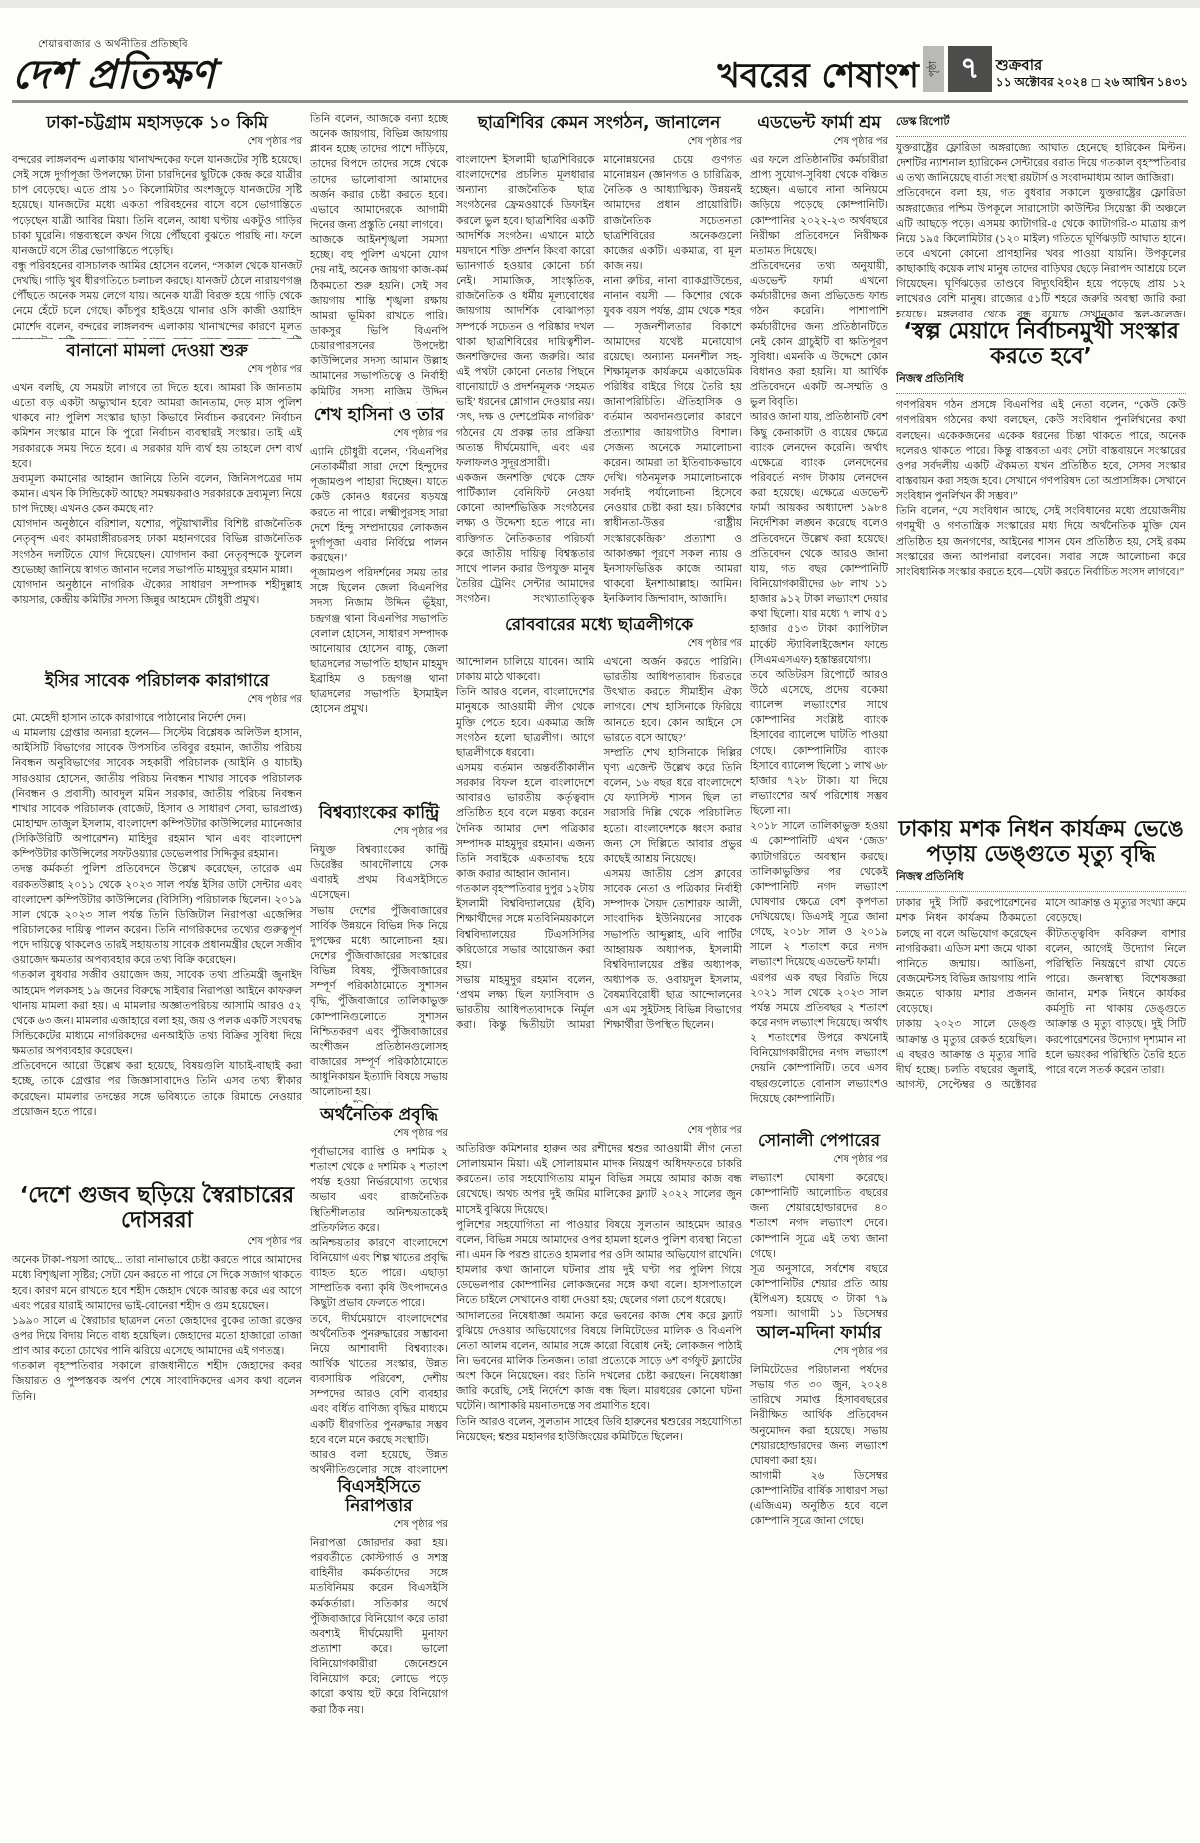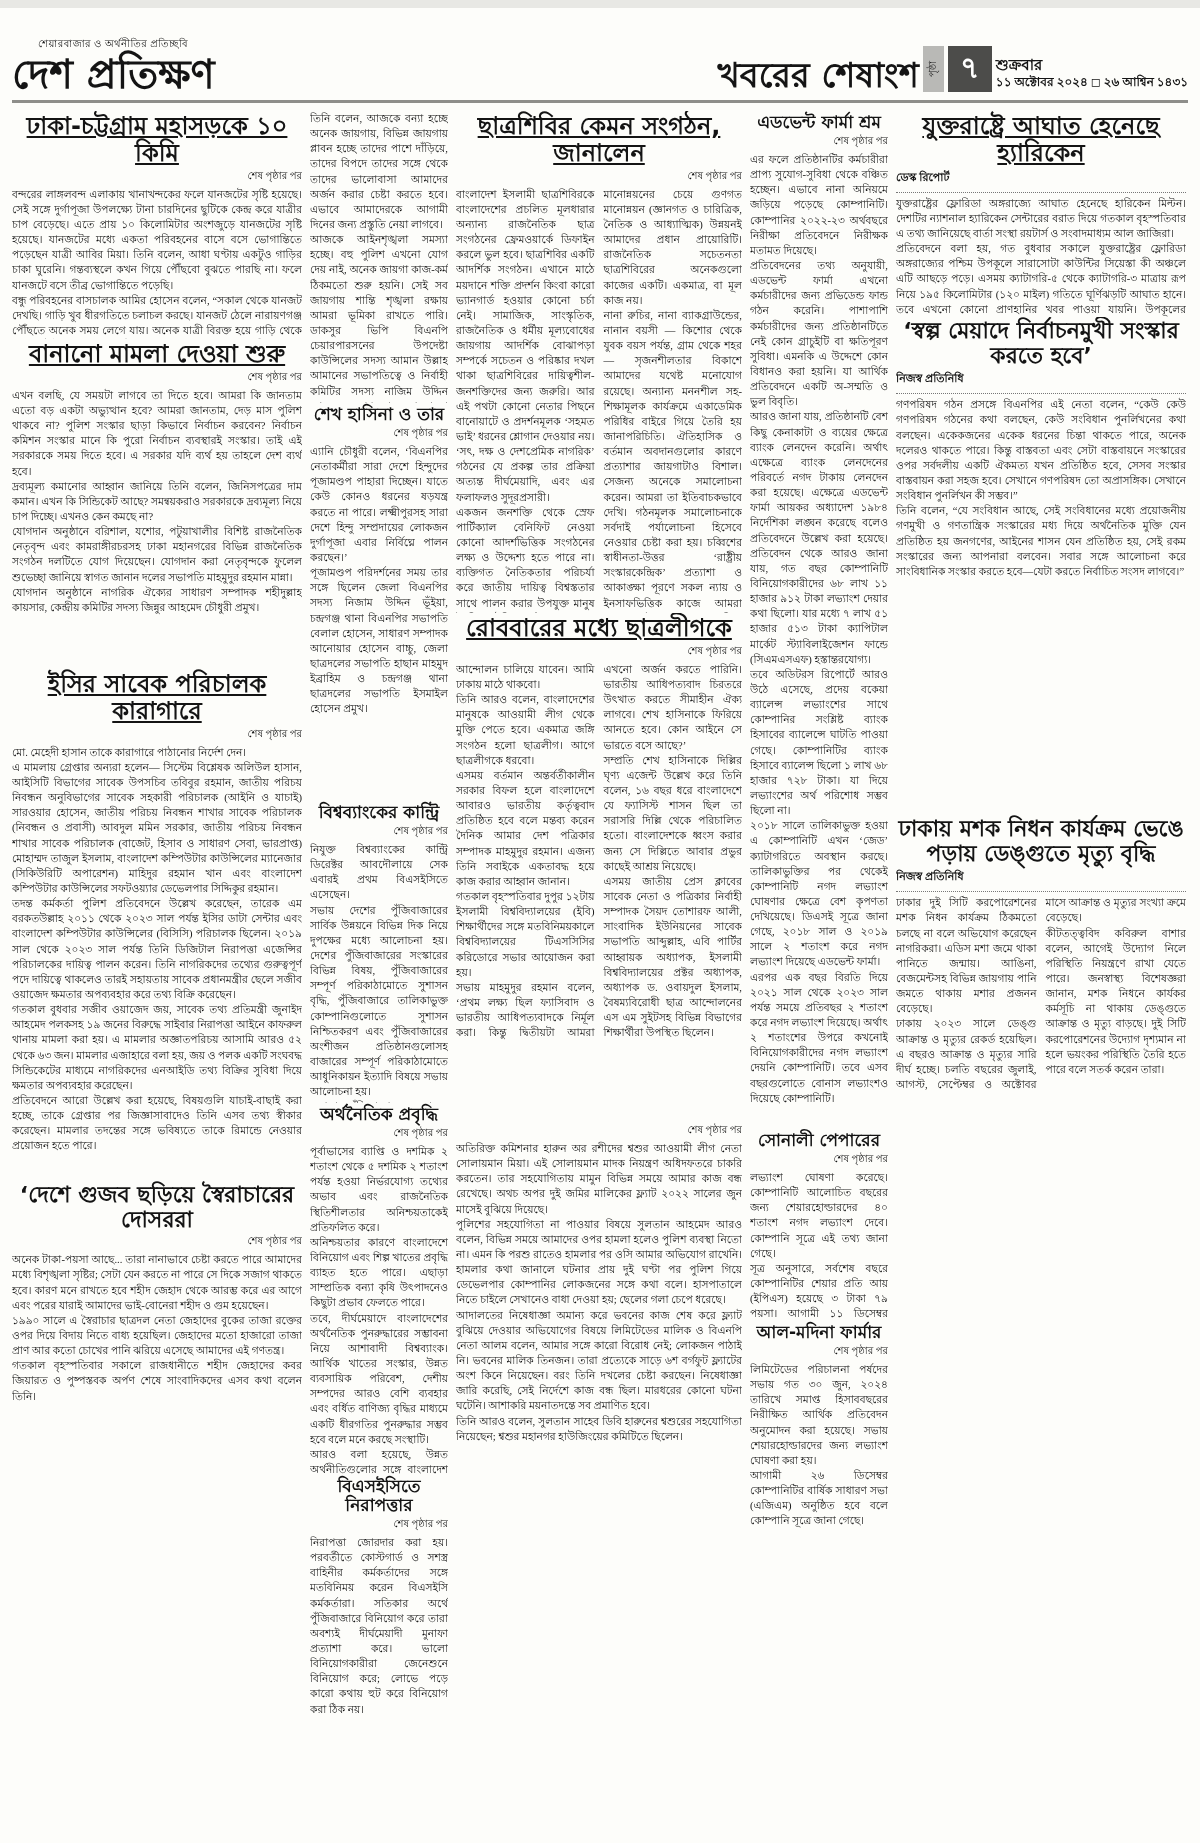--- a/index.html
+++ b/index.html
@@ -2,39 +2,39 @@
 <html lang="bn"><head>
 <meta charset="utf-8">
 <style>
   html,body{margin:0;padding:0;background:#e8e8e4;}
   .page{position:relative;width:1200px;height:1843px;margin:8px auto;background:#fdfdfa;color:#141414;
         font-family:"Liberation Serif","DejaVu Sans",serif;overflow:hidden;box-sizing:border-box;padding:10px 12px;}
   
   .mast{display:flex;justify-content:space-between;align-items:flex-end;height:76px;}
   .mast-left{display:flex;flex-direction:column;justify-content:flex-end;}
   .tagline{font-size:10px;letter-spacing:.5px;margin-left:26px;margin-bottom:1px;}
-  .logo{font-size:40px;font-weight:bold;line-height:1;font-family:"DejaVu Sans",sans-serif;}
+  .logo{font-size:40px;font-weight:bold;line-height:1;font-family:"DejaVu Sans",sans-serif;font-style:italic;}
   .mast-right{display:flex;align-items:flex-end;gap:4px;padding-bottom:2px;}
   .section-title{font-size:34px;font-weight:bold;line-height:1;font-family:"DejaVu Sans",sans-serif;}
   .pagebox-label{writing-mode:vertical-rl;transform:rotate(180deg);background:#b9b9b6;color:#222;
         font-size:10px;padding:3px 2px;height:40px;display:flex;align-items:center;justify-content:center;}
   .pagebox-num{background:#4c4c4a;color:#fff;font-size:30px;font-weight:bold;width:44px;height:46px;
         display:flex;align-items:center;justify-content:center;}
   .daydate{line-height:1.25;padding-bottom:2px;}
   .day{font-size:15px;font-weight:bold;}
   .dateline{font-size:12px;font-weight:bold;}
   .mast-rule{border:0;border-top:3px solid #8e8e8a;margin:6px 0 8px 0;}
   
   .content{display:flex;gap:8px;height:1718px;overflow:hidden;}
   .supercol{display:flex;flex-direction:column;overflow:hidden;}
   .colA{width:290px;} .colB{width:138px;} .colC{width:286px;} .colD{width:138px;} .colE{width:290px;}
   .art{overflow:hidden;flex:0 0 auto;}
   .art.fill{flex:1 1 auto;}
   .hl{font-weight:bold;text-align:center;margin:2px 0 0 0;line-height:1.12;font-family:"DejaVu Sans",sans-serif;}
-  .hl-xl{font-size:24px;text-decoration:underline;}
+  .hl-xl{font-size:17px;}
   .hl-lg{font-size:22px;}
   .hl-md{font-size:17px;}
   .contlabel{text-align:right;font-size:10px;margin:1px 0 2px 0;}
   .byline{font-size:11px;font-weight:bold;border-bottom:1px dotted #777;padding:2px 0 4px 0;margin-bottom:3px;}
   .body{font-size:10.6px;line-height:1.43;text-align:justify;white-space:pre-line;word-break:normal;}
   .cols2{column-count:2;column-gap:9px;}
 </style>
 </head>
 <body>
 
@@ -173,21 +173,20 @@
       <article class="art fill">
         <h2 class="hl hl-md">আল-মদিনা ফার্মার</h2>
         <div class="contlabel">শেষ পৃষ্ঠার পর</div>
         <div class="body">লিমিটেডের পরিচালনা পর্ষদের সভায় গত ৩০ জুন, ২০২৪ তারিখে সমাপ্ত হিসাববছরের নিরীক্ষিত আর্থিক প্রতিবেদন অনুমোদন করা হয়েছে। সভায় শেয়ারহোল্ডারদের জন্য লভ্যাংশ ঘোষণা করা হয়।
 আগামী ২৬ ডিসেম্বর কোম্পানিটির বার্ষিক সাধারণ সভা (এজিএম) অনুষ্ঠিত হবে বলে কোম্পানি সূত্রে জানা গেছে।</div>
       </article>
     </div>
 
     <div class="supercol colE">
       <article class="art" style="height:206px">
-        <h2 class="hl hl-xl">যুক্তরাষ্ট্রে আঘাত হেনেছে হ্যারিকেন</h2>
         <div class="byline">ডেস্ক রিপোর্ট</div>
         <div class="body">যুক্তরাষ্ট্রের ফ্লোরিডা অঙ্গরাজ্যে আঘাত হেনেছে হারিকেন মিল্টন। দেশটির ন্যাশনাল হ্যারিকেন সেন্টারের বরাত দিয়ে গতকাল বৃহস্পতিবার এ তথ্য জানিয়েছে বার্তা সংস্থা রয়টার্স ও সংবাদমাধ্যম আল জাজিরা।
 প্রতিবেদনে বলা হয়, গত বুধবার সকালে যুক্তরাষ্ট্রের ফ্লোরিডা অঙ্গরাজ্যের পশ্চিম উপকূলে সারাসোটা কাউন্টির সিয়েস্তা কী অঞ্চলে এটি আছড়ে পড়ে। এসময় ক্যাটাগরি-৫ থেকে ক্যাটাগরি-৩ মাত্রায় রূপ নিয়ে ১৯৫ কিলোমিটার (১২০ মাইল) গতিতে ঘূর্ণিঝড়টি আঘাত হানে। তবে এখনো কোনো প্রাণহানির খবর পাওয়া যায়নি। উপকূলের কাছাকাছি কয়েক লাখ মানুষ তাদের বাড়িঘর ছেড়ে নিরাপদ আশ্রয়ে চলে গিয়েছেন। ঘূর্ণিঝড়ের তাণ্ডবে বিদ্যুৎবিহীন হয়ে পড়েছে প্রায় ১২ লাখেরও বেশি মানুষ। রাজ্যের ৫১টি শহরে জরুরি অবস্থা জারি করা হয়েছে। মঙ্গলবার থেকে বন্ধ রয়েছে সেখানকার স্কুল-কলেজ। আবহাওয়াবিদরা জানিয়েছেন, মিল্টন প্রায় এক শতাব্দীর মধ্যে এই অঞ্চলে আঘাত হানার সবচেয়ে খারাপ ঝড় হতে পারে। এর প্রভাবে ১০ থেকে ১৫ ফুট উচ্চতার জলোচ্ছ্বাসের আশঙ্কাও রয়েছে।
 এদিকে যুক্তরাষ্ট্রের প্রেসিডেন্ট জো বাইডেনও সতর্ক করে বলেছেন, মিল্টন গত ১শ বছরে যুক্তরাষ্ট্রে আঘাত হানা সবচেয়ে ভয়াবহ ঝড় হওয়ার আশঙ্কা রয়েছে। এটি এখন জীবন-মৃত্যুর বিষয়। সূত্র : রয়টার্স, আল-জাজিরা।</div>
       </article>
       <article class="art" style="height:498px">
         <h2 class="hl hl-lg">‘স্বল্প মেয়াদে নির্বাচনমুখী সংস্কার করতে হবে’</h2>
         <div class="byline">নিজস্ব প্রতিনিধি</div>
         <div class="body">গণপরিষদ গঠন প্রসঙ্গে বিএনপির এই নেতা বলেন, “কেউ কেউ গণপরিষদ গঠনের কথা বলছেন, কেউ সংবিধান পুনর্লিখনের কথা বলছেন। একেকজনের একেক ধরনের চিন্তা থাকতে পারে, অনেক দলেরও থাকতে পারে। কিন্তু বাস্তবতা এবং সেটা বাস্তবায়নে সংস্কারের ওপর সর্বদলীয় একটি ঐকমত্য যখন প্রতিষ্ঠিত হবে, সেসব সংস্কার বাস্তবায়ন করা সহজ হবে। সেখানে গণপরিষদ তো অপ্রাসঙ্গিক। সেখানে সংবিধান পুনর্লিখন কী সম্ভব।”
 তিনি বলেন, “যে সংবিধান আছে, সেই সংবিধানের মধ্যে প্রয়োজনীয় গণমুখী ও গণতান্ত্রিক সংস্কারের মধ্য দিয়ে অর্থনৈতিক মুক্তি যেন প্রতিষ্ঠিত হয় জনগণের, আইনের শাসন যেন প্রতিষ্ঠিত হয়, সেই রকম সংস্কারের জন্য আপনারা বলবেন। সবার সঙ্গে আলোচনা করে সাংবিধানিক সংস্কার করতে হবে—যেটা করতে নির্বাচিত সংসদ লাগবে।”</div>

